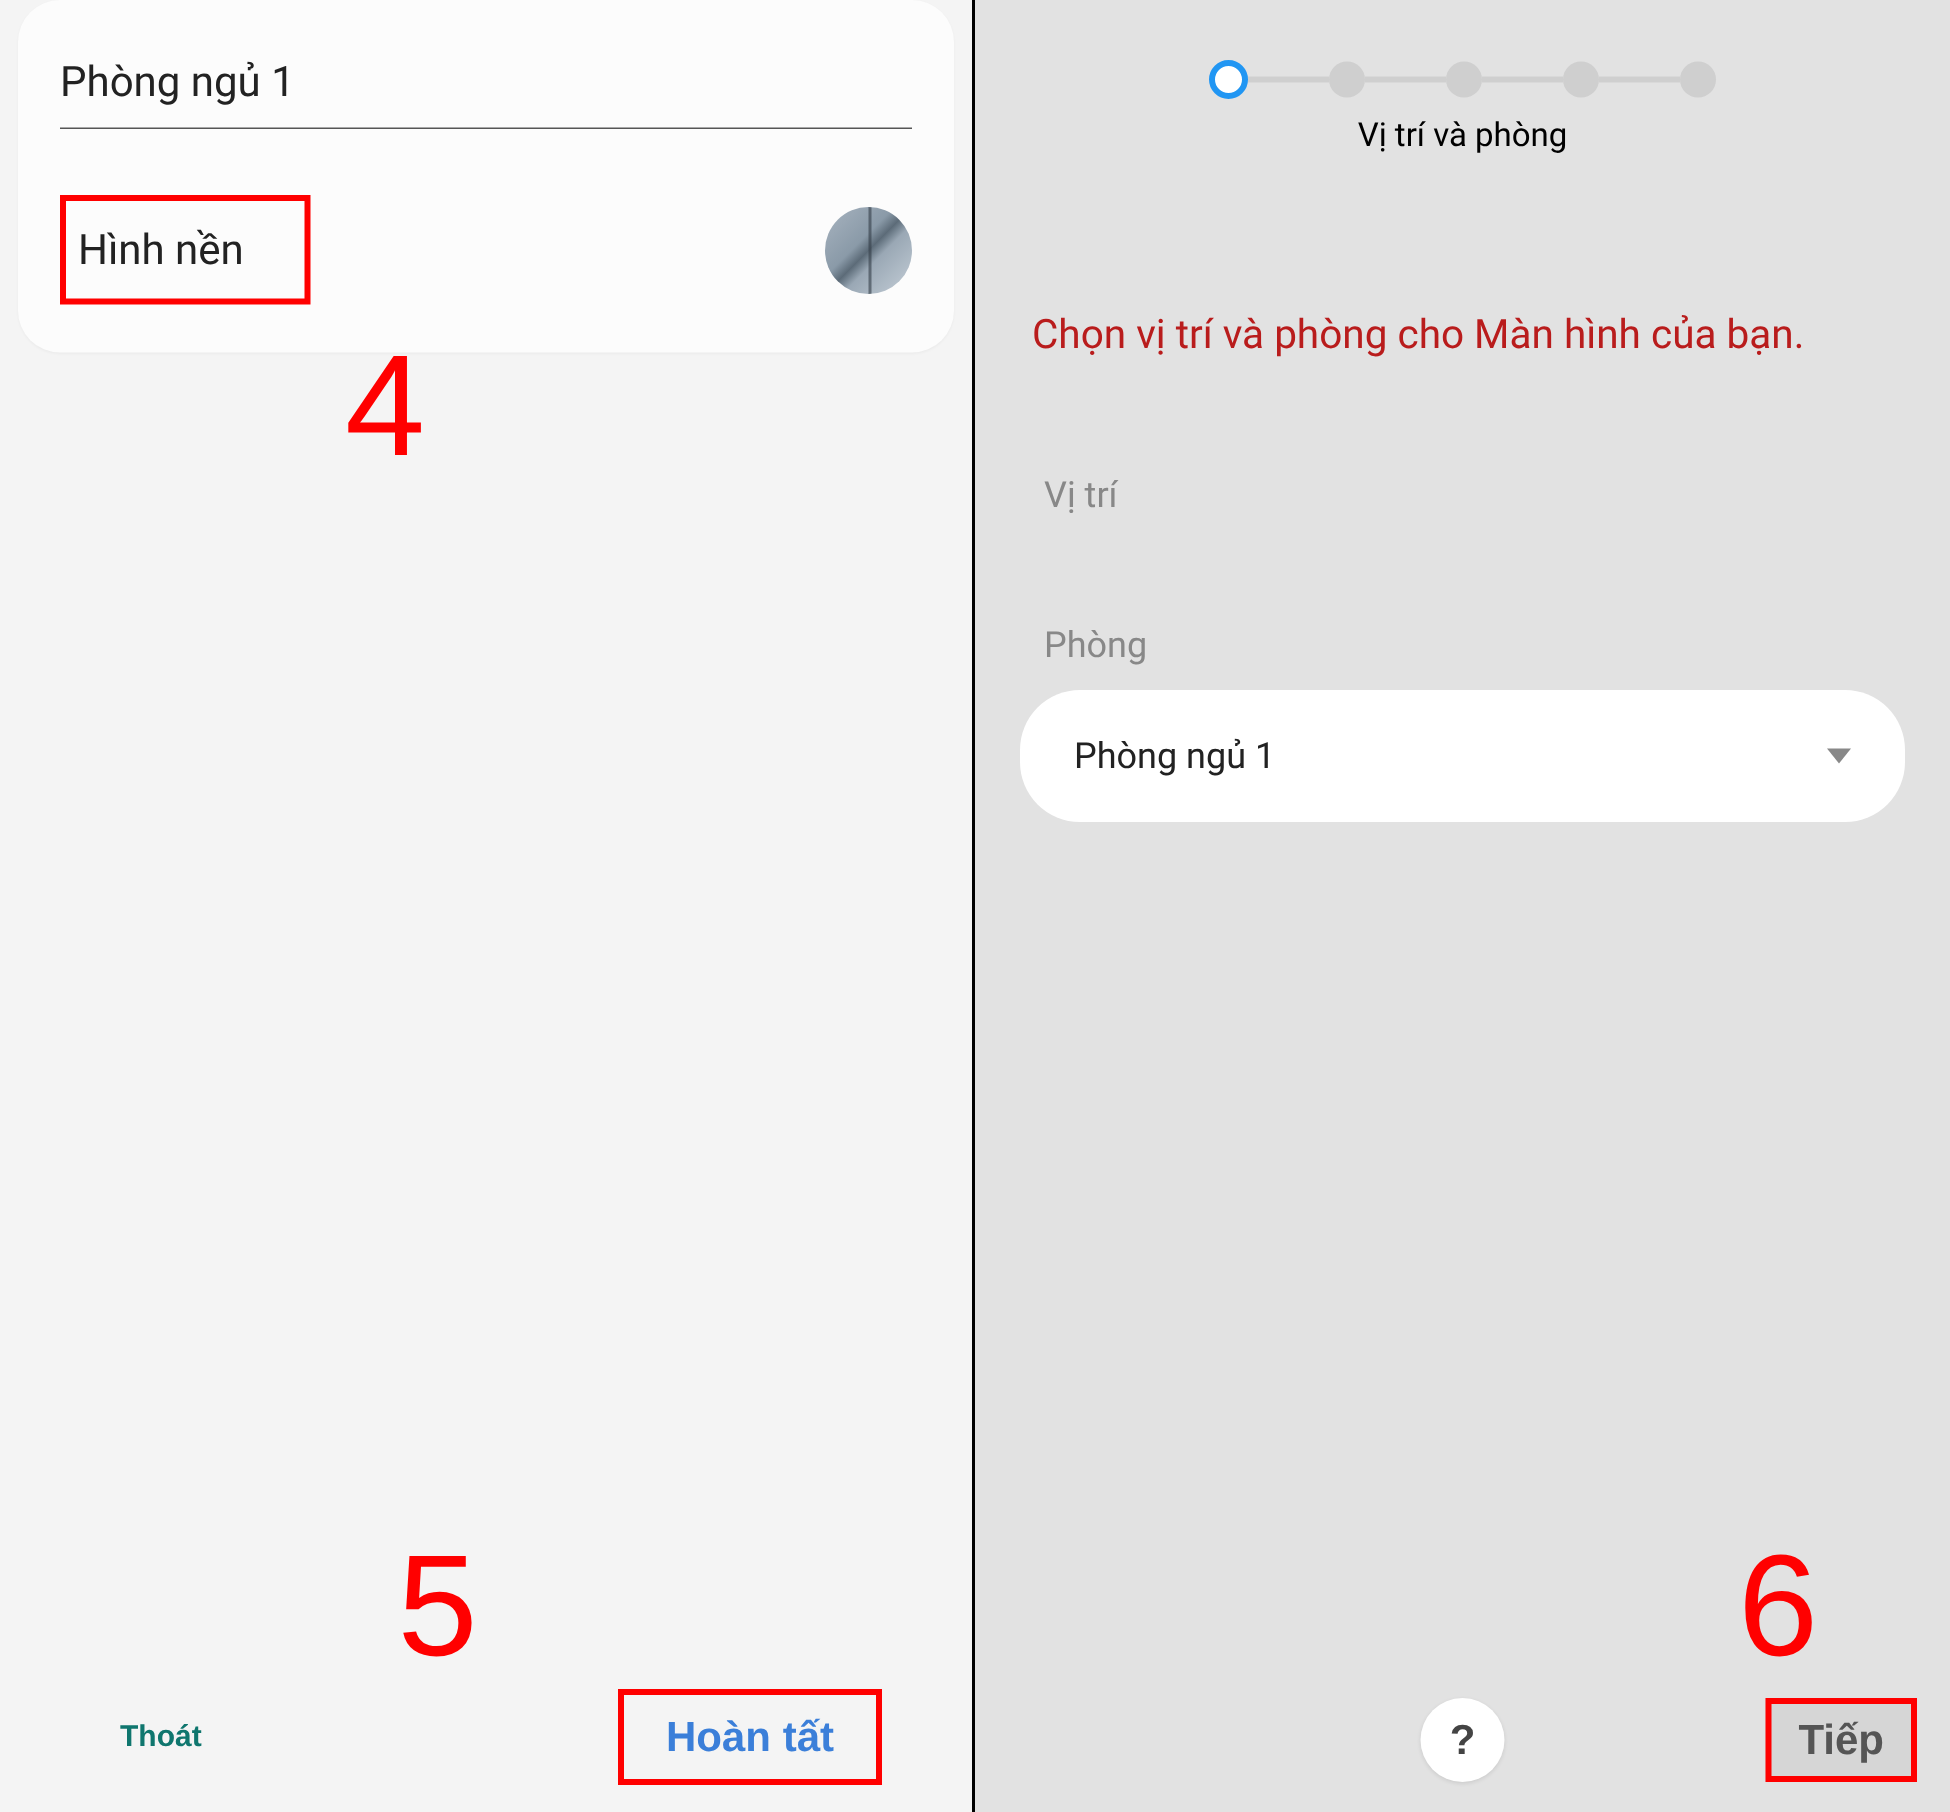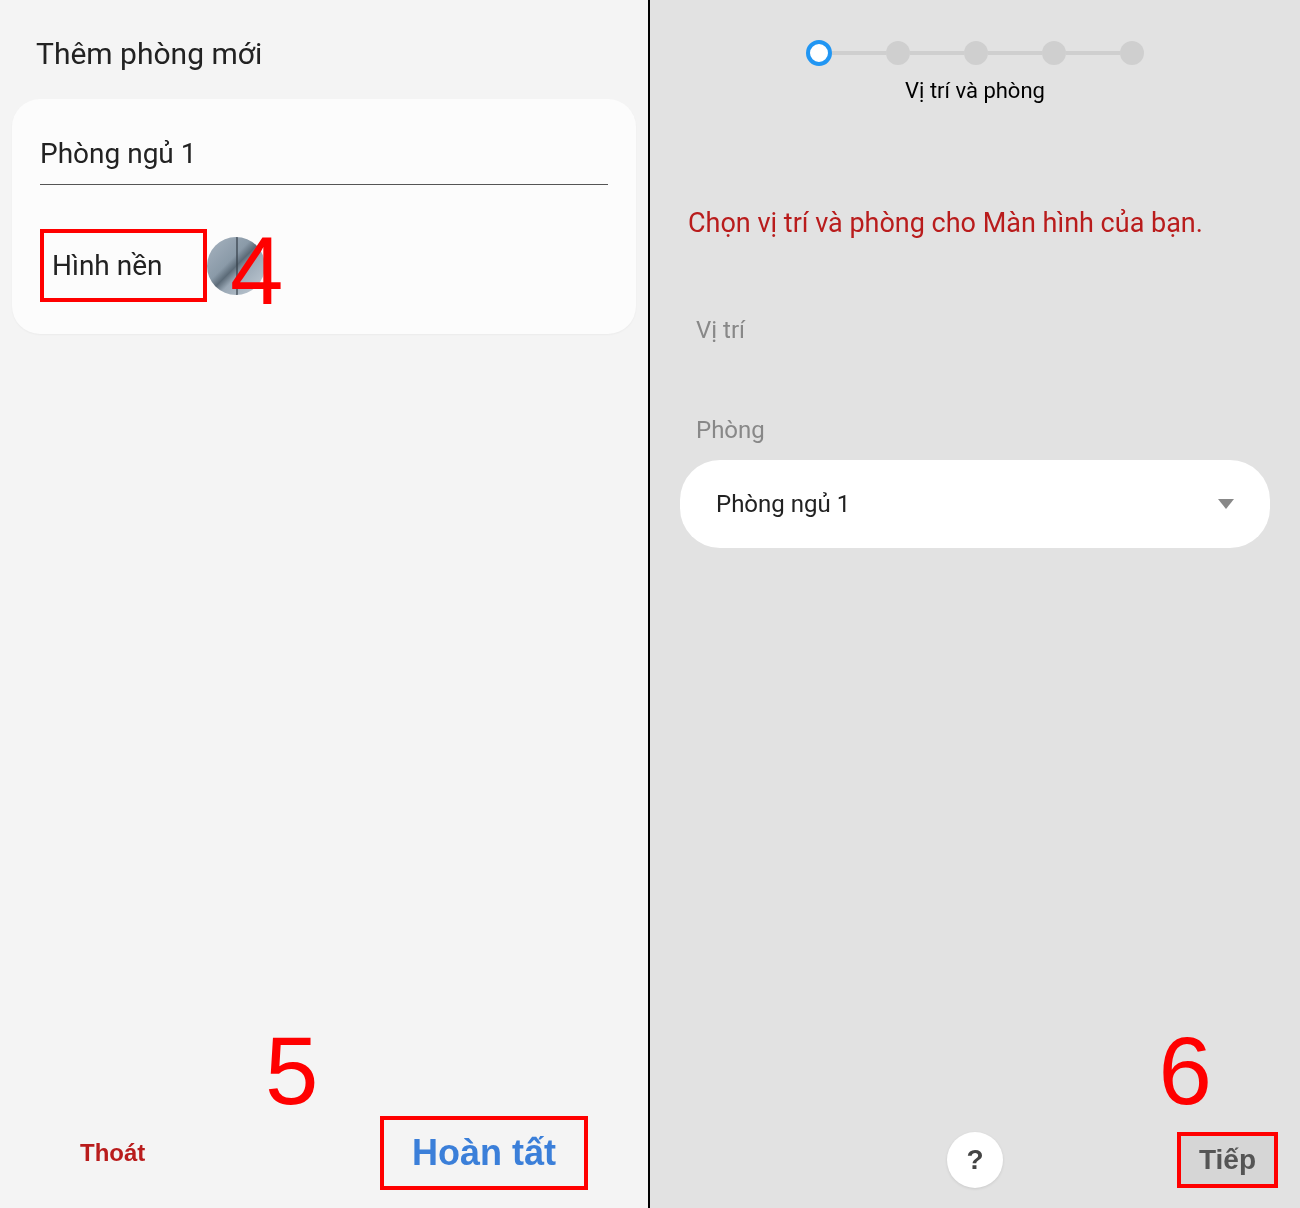--- a/index.html
+++ b/index.html
@@ -48,21 +48,21 @@
       background: transparent;
       font-size: 28px;
       color: #222;
       padding: 10px 0 14px 0;
       outline: none;
       font-family: inherit;
     }
     .wallpaper-row {
       display: flex;
       align-items: center;
-      justify-content: flex-start;
+      justify-content: space-between;
       margin-top: 44px;
     }
     .wallpaper-label-box {
       border: 4px solid #ff0000;
       padding: 16px 40px 16px 8px;
     }
     .wallpaper-label {
       font-size: 28px;
       color: #222;
     }
@@ -96,35 +96,35 @@
       position: absolute;
       bottom: 18px;
       left: 0;
       right: 0;
       display: flex;
       justify-content: space-between;
       padding: 0 60px;
       align-items: center;
     }
     .exit-button {
-      color: #b91c1c;
-      font-size: 24px;
+      color: #0f766e;
+      font-size: 20px;
       font-weight: 600;
       background: none;
       border: none;
       cursor: pointer;
       padding: 16px 20px;
     }
     .done-button-box {
       border: 4px solid #ff0000;
       padding: 12px 28px;
     }
     .done-button {
       color: #3b7fd9;
-      font-size: 36px;
+      font-size: 28px;
       font-weight: 600;
       background: none;
       border: none;
       cursor: pointer;
     }
     .annotation-5 {
       position: absolute;
       bottom: 82px;
       left: 265px;
       color: #ff0000;
@@ -245,21 +245,20 @@
       position: absolute;
       inset: 0;
       border: 2px solid #000;
       pointer-events: none;
     }
   </style>
 </head>
 <body>
 
 <div class="panel panel-left">
-  <div class="page-title">Thêm phòng mới</div>
 
   <div class="card">
     <input type="text" class="room-input" value="Phòng ngủ 1" style="">
     
     <div class="wallpaper-row">
       <div class="wallpaper-label-box">
         <span class="wallpaper-label">Hình nền</span>
       </div>
       <div class="wallpaper-thumb"></div>
     </div>

